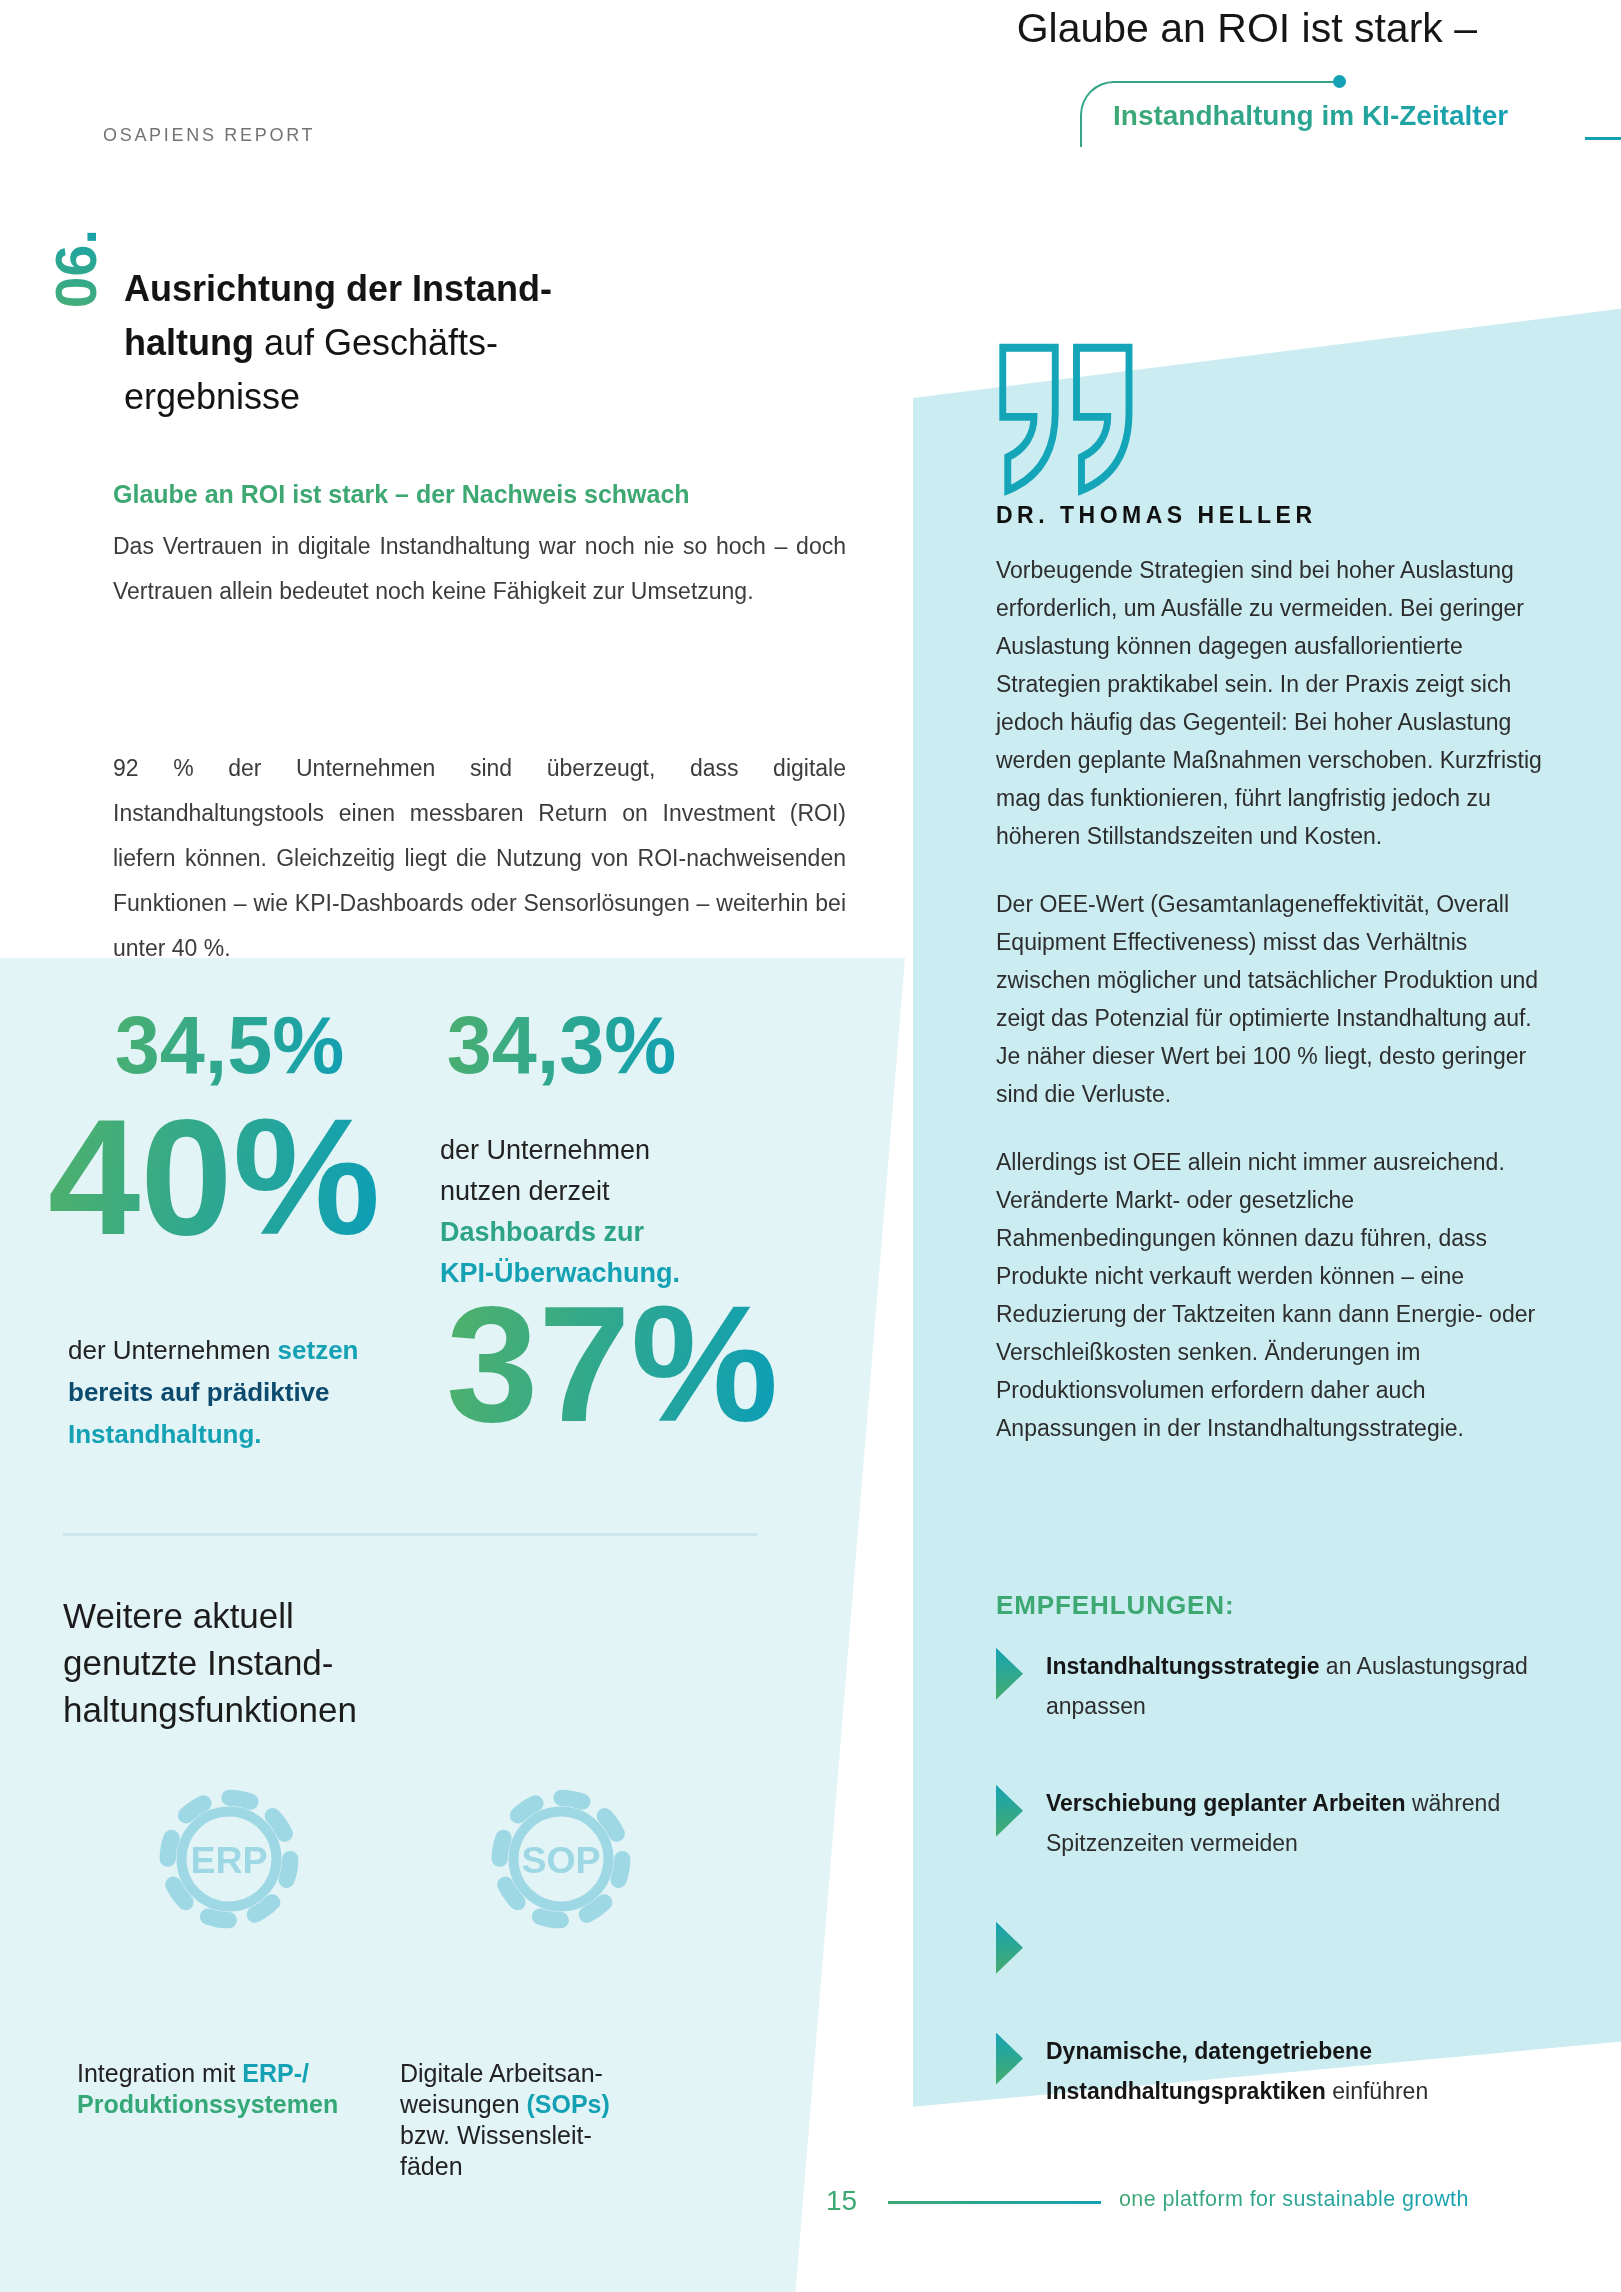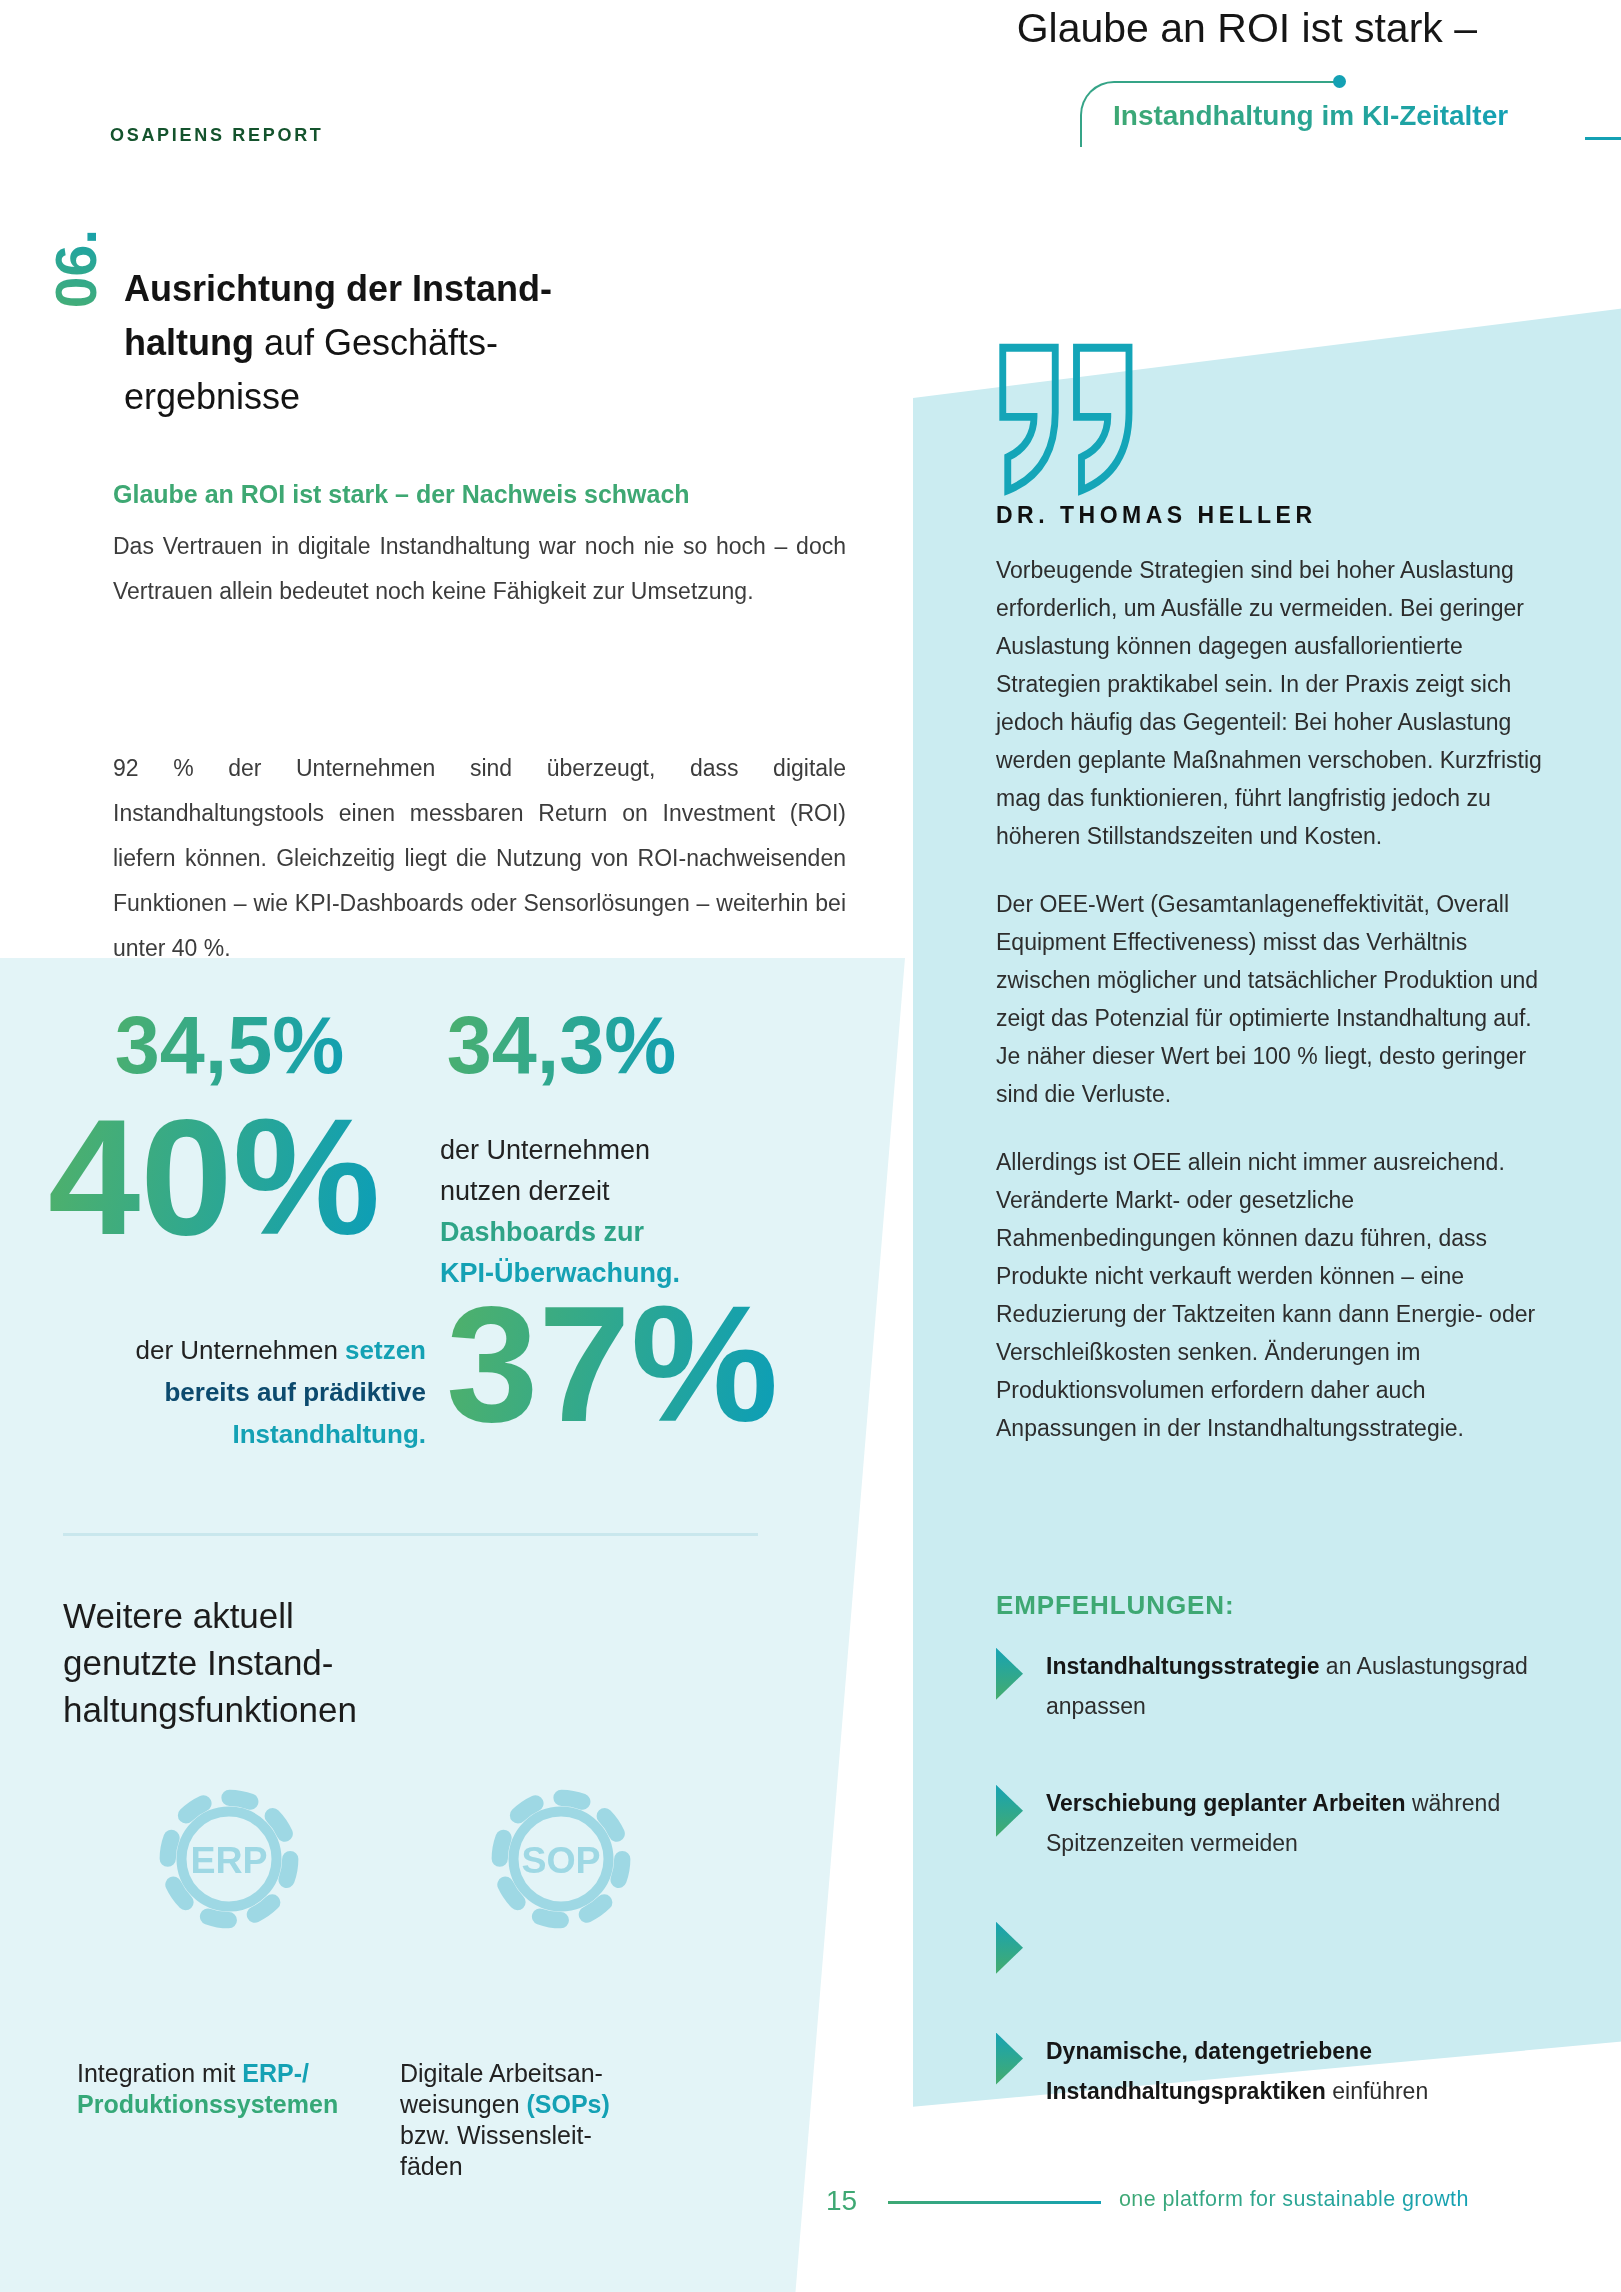--- a/index.html
+++ b/index.html
@@ -6,21 +6,21 @@
   html,body{width:1622px;height:2293px}
   body{position:relative;background:#ffffff;font-family:"Liberation Sans",sans-serif;color:#1b1b1b;overflow:hidden}
 
   .abs{position:absolute}
 
   
   .grad{background:linear-gradient(100deg,#4db06d 5%,#0f9fb4 95%);-webkit-background-clip:text;background-clip:text;color:transparent}
   .grad-soft{background:linear-gradient(95deg,#3ea873 0%,#14a1b4 100%);-webkit-background-clip:text;background-clip:text;color:transparent}
 
   
-  #report-label{left:110px;top:125px;font-size:18px;font-weight:700;letter-spacing:2.7px;color:#14532d}
+  #report-label{left:103px;top:125px;font-size:18px;font-weight:400;letter-spacing:2.7px;color:#737373}
   #badge-line{left:1080px;top:81px;width:262px;height:66px;border-top:2.7px solid #35a487;border-left:2.7px solid #35a487;border-top-left-radius:34px}
   #badge-dot{left:1333px;top:75px;width:13.4px;height:13.4px;border-radius:50%;background:#14a1b4}
   #badge-text{left:1113px;top:100px;font-size:28px;font-weight:600}
   #badge-edge-line{left:1585px;top:137px;width:37px;height:2.7px;background:#14a1b4}
 
   
   #section-number{left:18px;top:237px;width:116px;height:63px;transform:rotate(-90deg);font-size:57px;font-weight:700;text-align:center;line-height:63px}
   #page-title{left:124px;top:262px;font-size:36px;line-height:54px;font-weight:400;color:#141414}
   #page-title .b{font-weight:700}
 
@@ -98,21 +98,21 @@
 </div>
 
 <div class="abs grad" id="stat40-value" style="left:48px;top:1094px">40%</div>
 <div class="abs" id="stat40-text" style="left:440px;top:1130px;font-size:27px;line-height:41px;color:#222">
   <div>der Unternehmen</div>
   <div>nutzen derzeit</div>
   <div class="green-b" style="color:#2ea487">Dashboards zur</div>
   <div class="teal-b">KPI-Überwachung.</div>
 </div>
 
-<div class="abs" id="stat37-text" style="left:68px;top:1329px;width:358px;text-align:right;font-size:26px;line-height:42px;color:#222">
+<div class="abs" id="stat37-text" style="left:68px;top:1329px;width:358px;text-align:left;font-size:26px;line-height:42px;color:#222">
   <div><span>der Unternehmen </span><span class="teal-b">setzen</span></div>
   <div class="tealgreen-b">bereits auf prädiktive</div>
   <div class="teal-b">Instandhaltung.</div>
 </div>
 <div class="abs grad" id="stat37-value" style="left:446px;top:1281px;font-size:166px;font-weight:700;line-height:1">37%</div>
 
 <div class="abs" id="stats-divider" style="left:63px;top:1533px;width:695px;height:2.7px;background:#c9e7ed"></div>
 
 <div class="abs" id="functions-heading" style="left:63px;top:1592px;font-size:35px;line-height:47px;color:#1c1c1c">
   <div>Weitere aktuell</div>

